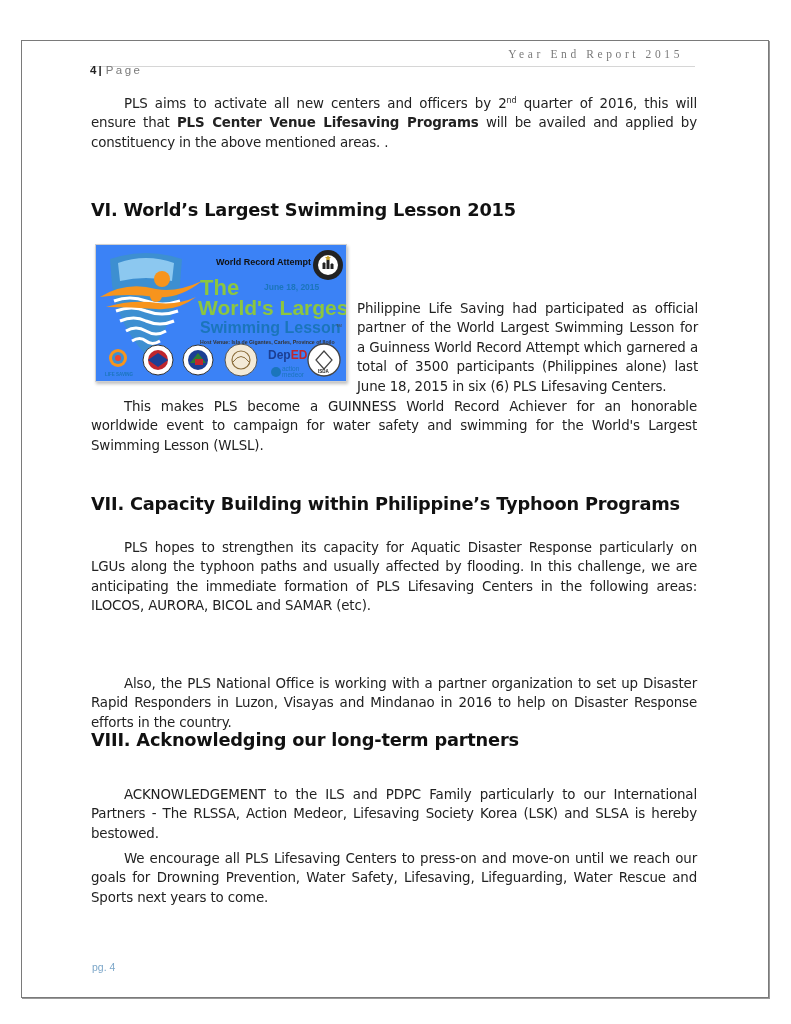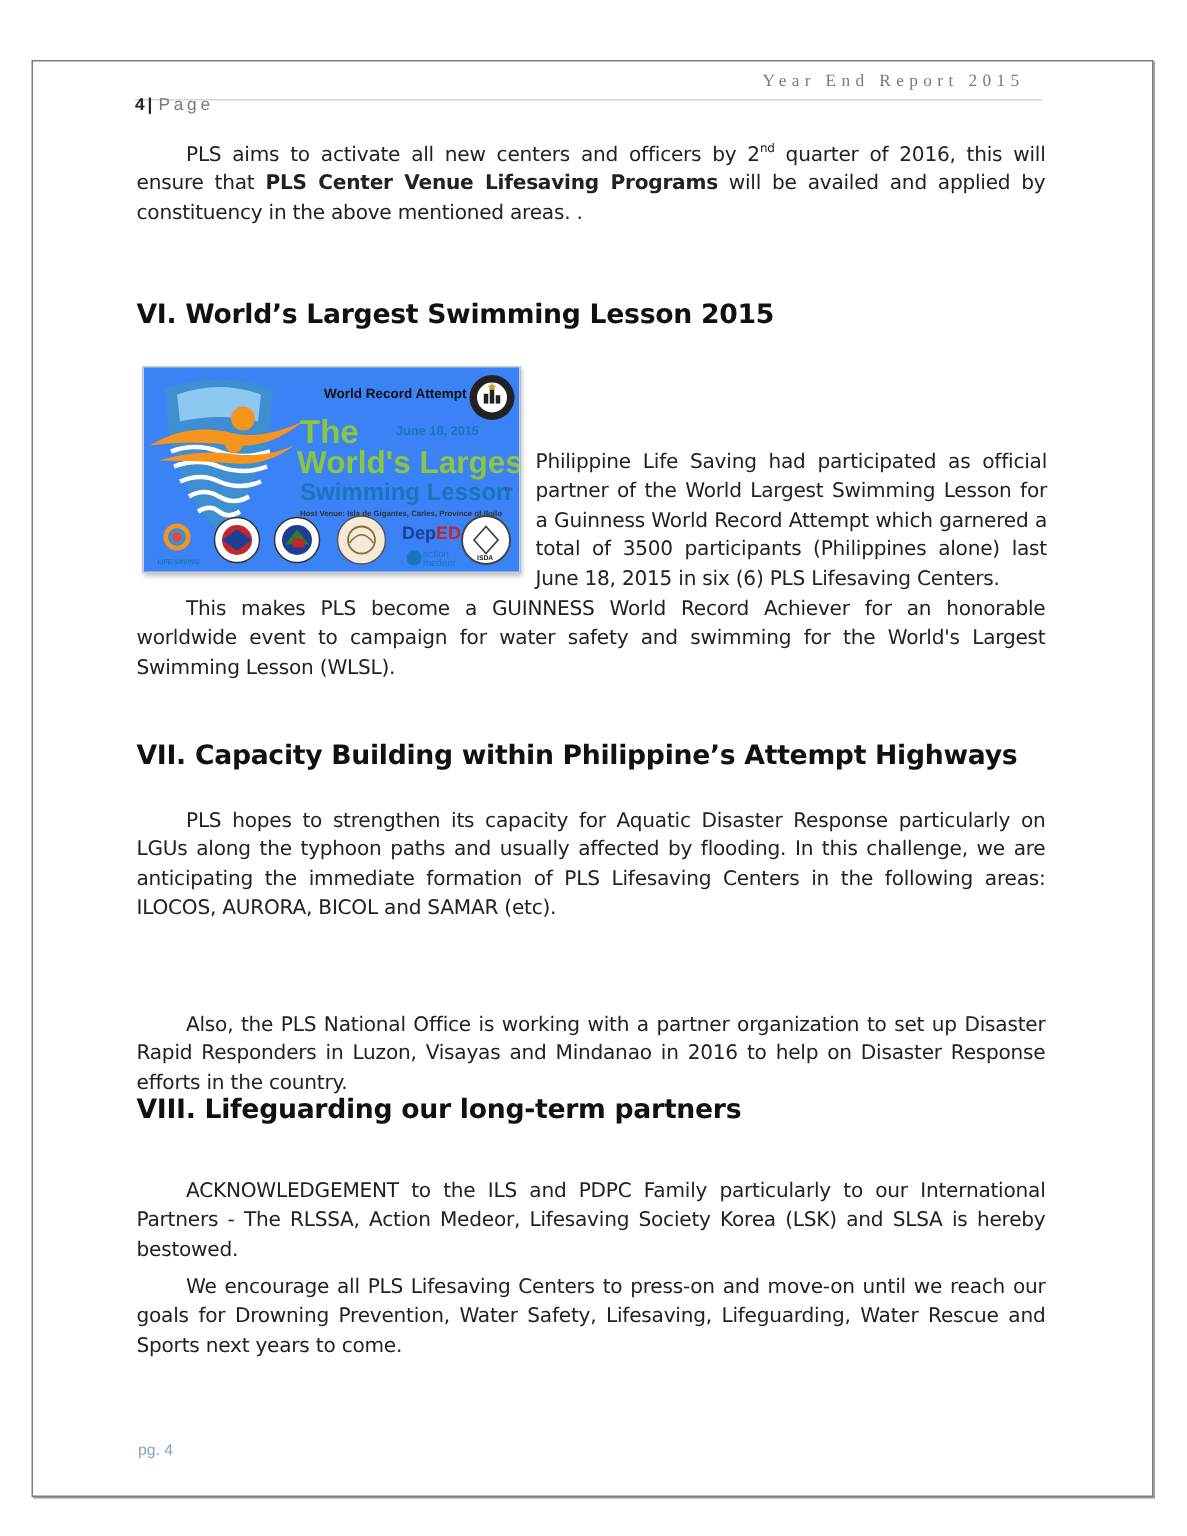--- a/index.html
+++ b/index.html
@@ -108,25 +108,25 @@
         <text x="222" y="128" font-family="Liberation Sans, sans-serif" font-size="4.5" font-weight="bold" fill="#222">ISDA</text>
       </g>
     </g>
   </svg>
 </div>
 
 <div class="side-para">Philippine Life Saving had participated as official partner of the World Largest Swimming Lesson for a Guinness World Record Attempt  which garnered a total of 3500 participants (Philippines alone) last June 18, 2015 in six (6) PLS Lifesaving Centers.</div>
 
 <div class="para" style="top:397px;"><span class="indent"></span><span>This makes PLS become a GUINNESS World Record Achiever for an honorable worldwide event to campaign for water safety and swimming for the World's Largest Swimming Lesson (WLSL).</span></div>
 
-<div class="h2" style="top:493px;">VII. Capacity Building within Philippine’s Attempt Highways</div>
+<div class="h2" style="top:493px;">VII. Capacity Building within Philippine’s Typhoon Programs</div>
 
 <div class="para" style="top:538px;"><span class="indent"></span><span>PLS hopes to strengthen its capacity for Aquatic Disaster Response particularly on LGUs along the typhoon paths and usually affected by flooding. In this challenge, we are anticipating the immediate formation of PLS Lifesaving Centers in the following areas:  ILOCOS, AURORA, BICOL and SAMAR (etc).</span></div>
 
 <div class="para" style="top:654px;margin-top:20px;"><span class="indent"></span><span>Also, the PLS National Office is working with a partner organization to set up Disaster Rapid Responders in Luzon, Visayas and Mindanao in 2016 to help on Disaster Response efforts in the country.</span></div>
 
-<div class="h2" style="top:729px;">VIII. Lifeguarding our long-term partners</div>
+<div class="h2" style="top:729px;">VIII. Acknowledging our long-term partners</div>
 
 <div class="para" style="top:773px;margin-top:12px;"><span class="indent"></span><span>ACKNOWLEDGEMENT to the ILS and PDPC Family particularly to our International Partners - The RLSSA, Action Medeor, Lifesaving Society Korea (LSK) and SLSA is hereby bestowed.</span></div>
 
 <div class="para" style="top:849px;"><span class="indent"></span><span>We encourage all PLS Lifesaving Centers to press-on and move-on until we reach our goals for Drowning Prevention, Water Safety, Lifesaving, Lifeguarding, Water Rescue and Sports next years to come.</span></div>
 
 <div class="footer-pg">pg. 4</div>
 
 </body></html>

